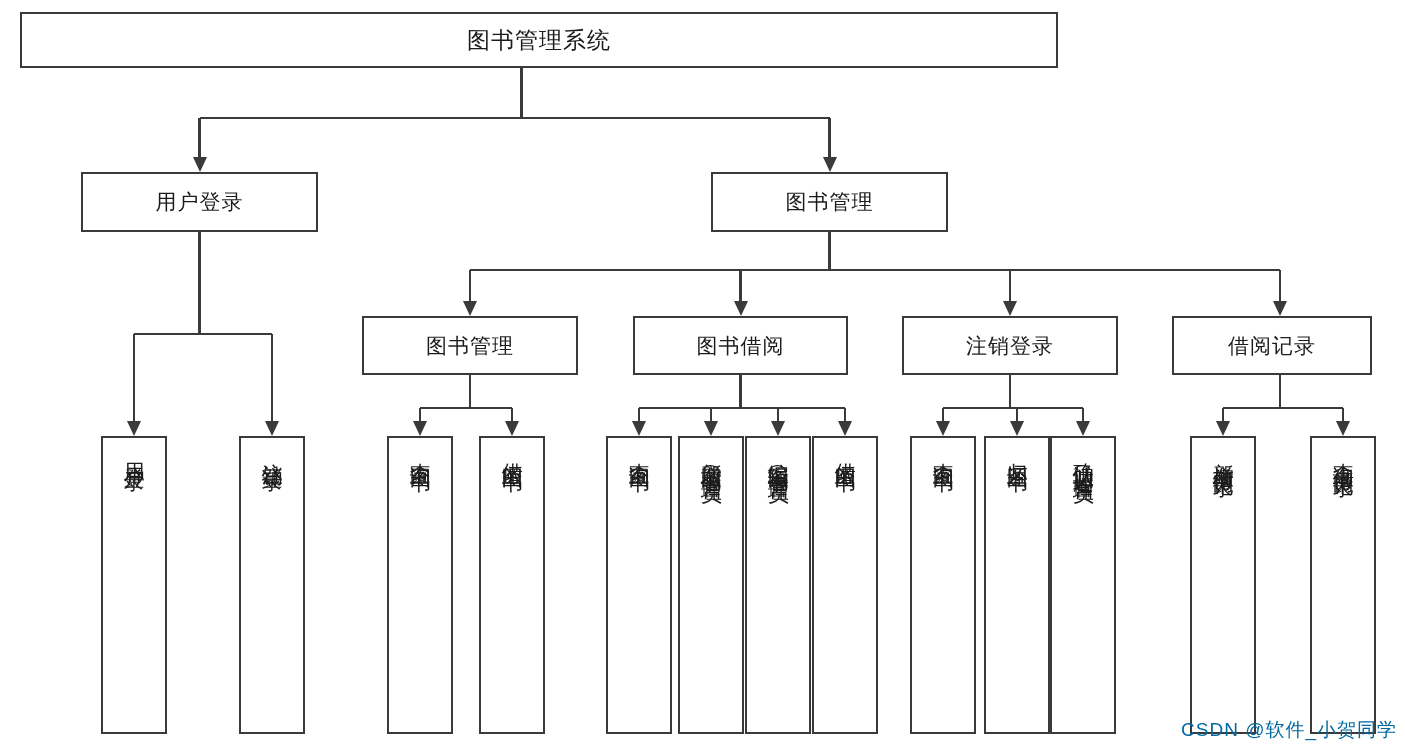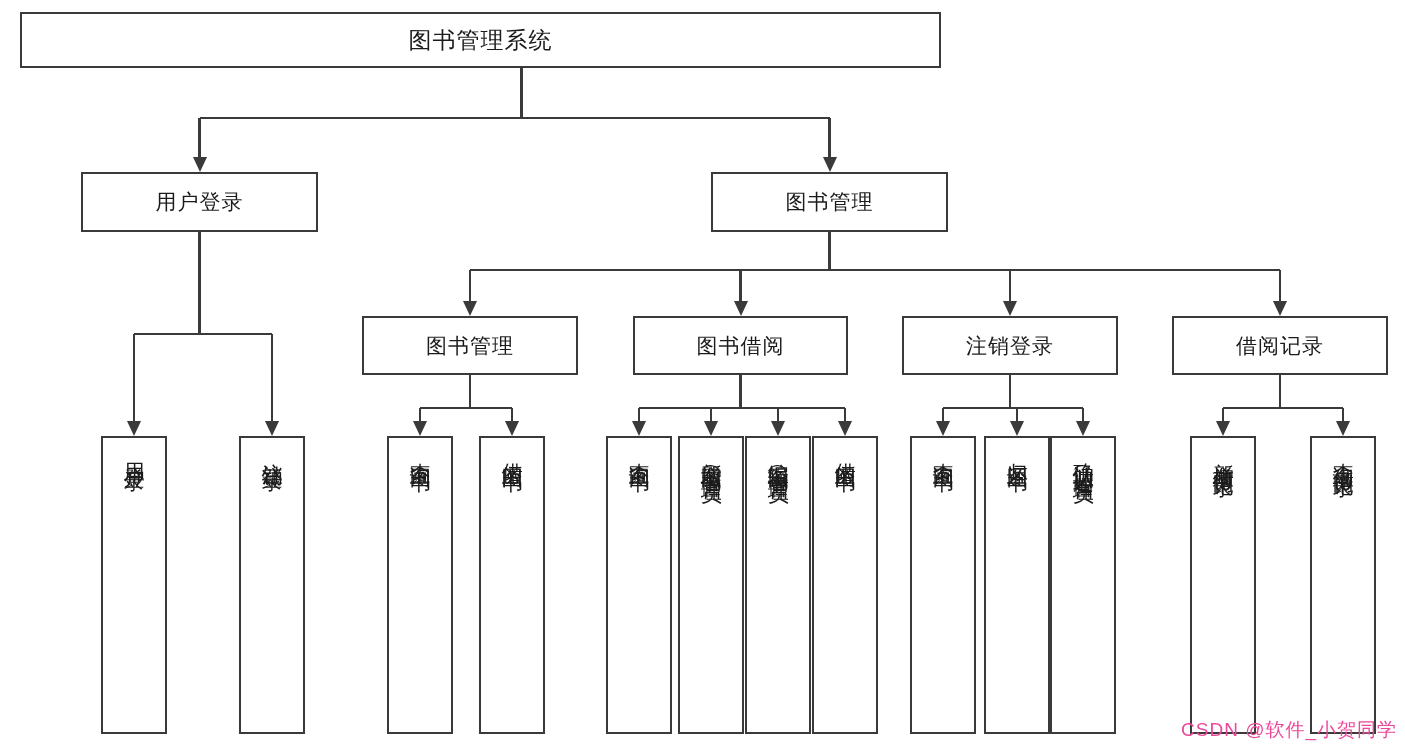--- a/index.html
+++ b/index.html
@@ -57,21 +57,21 @@
     border-left:7px solid transparent;
     border-right:7px solid transparent;
     border-top:15px solid #3a3a3a;
   }
   
   #watermark{
     position:absolute;
     right:8px;
     bottom:4px;
     font-size:19px;
-    color:#ec4899;
+    color:#0369a1;
     letter-spacing:1px;
     white-space:nowrap;
     pointer-events:none;
     user-select:none;
   }
 </style>
 </head>
 <body>
 
 <div id="canvas">
@@ -124,21 +124,21 @@
       <div class="seg vseg" style="left: 1081.9px; top: 408px; height: 13px;"></div>
       <div class="arrow" style="left: 1076px; top: 421px;"></div>
       <div class="seg vseg" style="left: 1278.9px; top: 375px; height: 33px;"></div>
       <div class="seg hseg" style="left: 1223px; top: 406.9px; width: 120px;"></div>
       <div class="seg vseg" style="left: 1221.9px; top: 408px; height: 13px;"></div>
       <div class="arrow" style="left: 1216px; top: 421px;"></div>
       <div class="seg vseg" style="left: 1341.9px; top: 408px; height: 13px;"></div>
       <div class="arrow" style="left: 1336px; top: 421px;"></div>
     </div>
 
-  <div class="node root" id="node-root" style="left: 20px; top: 12px; width: 921px; height: 56px;">
+  <div class="node root" id="node-root" style="left: 20px; top: 12px; width: 1038px; height: 56px;">
     <span>图书管理系统</span>
   </div>
 
   <div id="level2-layer">
       <div class="node lvl2" id="node-user-login" style="left: 81px; top: 172px; width: 237px; height: 60px;">
         <span>用户登录</span>
       </div>
       <div class="node lvl2" id="node-book-manage" style="left: 711px; top: 172px; width: 237px; height: 60px;">
         <span>图书管理</span>
       </div>
@@ -147,21 +147,21 @@
   <div id="level3-layer">
       <div class="node lvl3" id="node-new-book-rec" style="left: 362px; top: 316px; width: 216px; height: 59px;">
         <span>图书管理</span>
       </div>
       <div class="node lvl3" id="node-book-borrow" style="left: 633px; top: 316px; width: 215px; height: 59px; text-align: right;">
         <span>图书借阅</span>
       </div>
       <div class="node lvl3" id="node-current-borrow" style="left: 902px; top: 316px; width: 216px; height: 59px;">
         <span>注销登录</span>
       </div>
-      <div class="node lvl3" id="node-borrow-record" style="left: 1172px; top: 316px; width: 216px; height: 59px;">
+      <div class="node lvl3" id="node-borrow-record" style="left: 1172px; top: 316px; width: 200px; height: 59px;">
         <span>借阅记录</span>
       </div>
     </div>
 
   <div id="leaf-layer">
       <div class="node leaf" id="node-leaf-user-login" style="left: 101px; top: 436px; width: 66px; height: 298px;">
         <span class="vtext">用户登录</span>
       </div>
       <div class="node leaf" id="node-leaf-user-logout" style="left: 239px; top: 436px; width: 66px; height: 298px;">
         <span class="vtext">注销登录</span>

